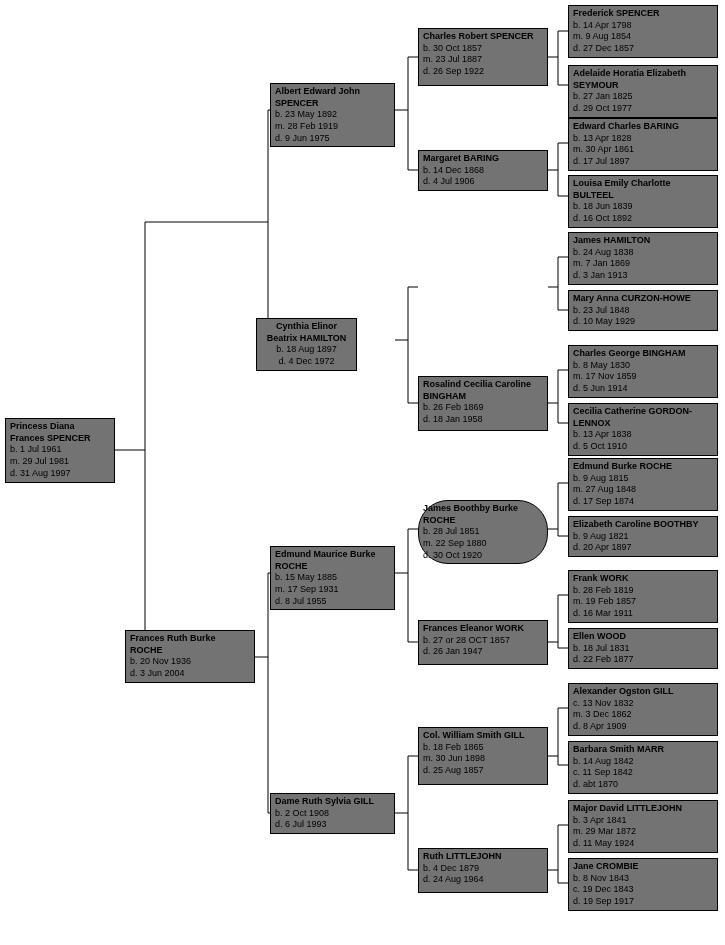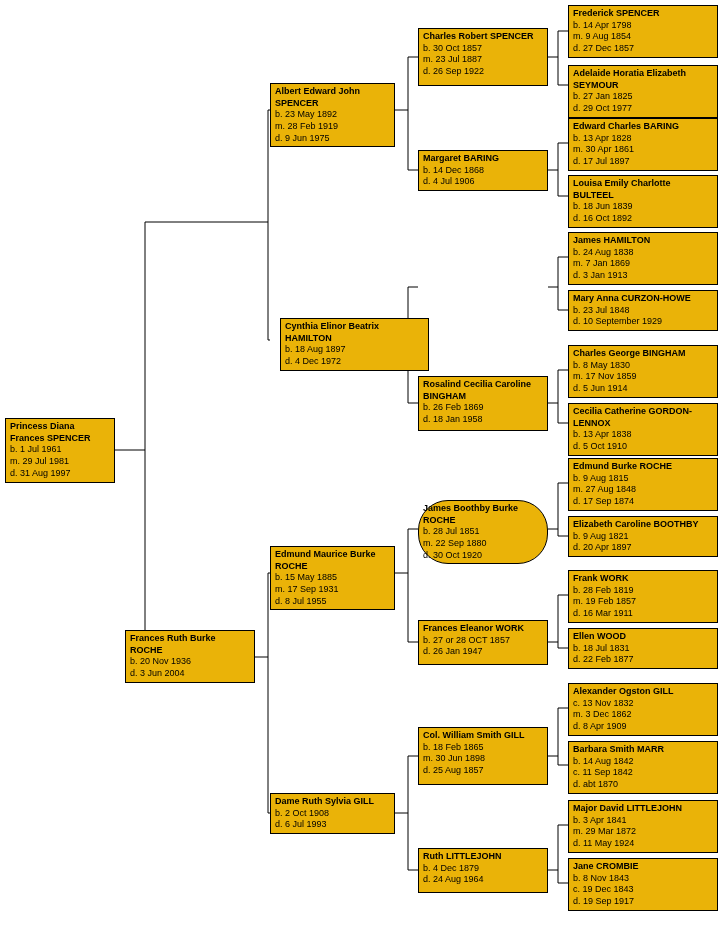--- a/index.html
+++ b/index.html
@@ -26,21 +26,21 @@
       color: rgba(180,180,180,0.5);
       white-space: nowrap;
       pointer-events: none;
       font-style: italic;
       font-weight: bold;
       z-index: 1;
     }
     .person-box {
       position: absolute;
       border: 1px solid #000;
-      background: #eab308;
+      background: #737373;
       padding: 2px 4px;
       font-size: 9px;
       line-height: 1.3;
       z-index: 2;
     }
     .person-box .name {
       font-weight: bold;
     }
     svg.lines {
       position: absolute;
@@ -138,36 +138,36 @@
 
     <line x1="548" y1="870" x2="558" y2="870"></line>
     <line x1="558" y1="825" x2="558" y2="883"></line>
     <line x1="558" y1="825" x2="568" y2="825"></line>
     <line x1="558" y1="883" x2="568" y2="883"></line>
   </svg>
 
 <div class="person-box" style="left: 5px; top: 418px; width: 110px; min-height: 65px;"><span class="name">Princess Diana Frances SPENCER</span><br><span>b. 1 Jul 1961</span><br><span>m. 29 Jul 1981</span><br><span>d. 31 Aug 1997</span></div>
     <div class="person-box" style="left: 125px; top: 630px; width: 130px; min-height: 45px;"><span class="name">Frances Ruth Burke ROCHE</span><br><span>b. 20 Nov 1936</span><br><span>d. 3 Jun 2004</span></div>
     <div class="person-box" style="left: 270px; top: 83px; width: 125px; min-height: 55px;"><span class="name">Albert Edward John SPENCER</span><br><span>b. 23 May 1892</span><br><span>m. 28 Feb 1919</span><br><span>d. 9 Jun 1975</span></div>
-    <div class="person-box" style="left: 280px; top: 318px; width: 149px; min-height: 45px;"><span class="name">Cynthia Elinor Beatrix HAMILTON</span><br><span>b. 18 Aug 1897</span><br><span>d. 4 Dec 1972</span></div>
+    <div class="person-box" style="left: 256px; top: 318px; width: 101px; min-height: 45px; text-align: center;"><span class="name">Cynthia Elinor Beatrix HAMILTON</span><br><span>b. 18 Aug 1897</span><br><span>d. 4 Dec 1972</span></div>
     <div class="person-box" style="left: 270px; top: 546px; width: 125px; min-height: 55px;"><span class="name">Edmund Maurice Burke ROCHE</span><br><span>b. 15 May 1885</span><br><span>m. 17 Sep 1931</span><br><span>d. 8 Jul 1955</span></div>
     <div class="person-box" style="left: 270px; top: 793px; width: 125px; min-height: 40px;"><span class="name">Dame Ruth Sylvia GILL</span><br><span>b. 2 Oct 1908</span><br><span>d. 6 Jul 1993</span></div>
     <div class="person-box" style="left: 418px; top: 28px; width: 130px; min-height: 58px;"><span class="name">Charles Robert SPENCER</span><br><span>b. 30 Oct 1857</span><br><span>m. 23 Jul 1887</span><br><span>d. 26 Sep 1922</span></div>
     <div class="person-box" style="left: 418px; top: 150px; width: 130px; min-height: 40px;"><span class="name">Margaret BARING</span><br><span>b. 14 Dec 1868</span><br><span>d. 4 Jul 1906</span></div>
     <div class="person-box" style="left: 418px; top: 376px; width: 130px; min-height: 55px;"><span class="name">Rosalind Cecilia Caroline BINGHAM</span><br><span>b. 26 Feb 1869</span><br><span>d. 18 Jan 1958</span></div>
     <div class="person-box" style="left: 418px; top: 500px; width: 130px; min-height: 58px; border-radius: 30px;"><span class="name">James Boothby Burke ROCHE</span><br><span>b. 28 Jul 1851</span><br><span>m. 22 Sep 1880</span><br><span>d. 30 Oct 1920</span></div>
     <div class="person-box" style="left: 418px; top: 620px; width: 130px; min-height: 45px;"><span class="name">Frances Eleanor WORK</span><br><span>b. 27 or 28 OCT 1857</span><br><span>d. 26 Jan 1947</span></div>
     <div class="person-box" style="left: 418px; top: 727px; width: 130px; min-height: 58px;"><span class="name">Col. William Smith GILL</span><br><span>b. 18 Feb 1865</span><br><span>m. 30 Jun 1898</span><br><span>d. 25 Aug 1857</span></div>
     <div class="person-box" style="left: 418px; top: 848px; width: 130px; min-height: 45px;"><span class="name">Ruth LITTLEJOHN</span><br><span>b. 4 Dec 1879</span><br><span>d. 24 Aug 1964</span></div>
     <div class="person-box" style="left: 568px; top: 5px; width: 150px; min-height: 52px;"><span class="name">Frederick SPENCER</span><br><span>b. 14 Apr 1798</span><br><span>m. 9 Aug 1854</span><br><span>d. 27 Dec 1857</span></div>
     <div class="person-box" style="left: 568px; top: 65px; width: 150px; min-height: 40px;"><span class="name">Adelaide Horatia Elizabeth SEYMOUR</span><br><span>b. 27 Jan 1825</span><br><span>d. 29 Oct 1977</span></div>
     <div class="person-box" style="left: 568px; top: 118px; width: 150px; min-height: 50px;"><span class="name">Edward Charles BARING</span><br><span>b. 13 Apr 1828</span><br><span>m. 30 Apr 1861</span><br><span>d. 17 Jul 1897</span></div>
     <div class="person-box" style="left: 568px; top: 175px; width: 150px; min-height: 42px;"><span class="name">Louisa Emily Charlotte BULTEEL</span><br><span>b. 18 Jun 1839</span><br><span>d. 16 Oct 1892</span></div>
     <div class="person-box" style="left: 568px; top: 232px; width: 150px; min-height: 50px;"><span class="name">James HAMILTON</span><br><span>b. 24 Aug 1838</span><br><span>m. 7 Jan 1869</span><br><span>d. 3 Jan 1913</span></div>
-    <div class="person-box" style="left: 568px; top: 290px; width: 150px; min-height: 40px;"><span class="name">Mary Anna CURZON-HOWE</span><br><span>b. 23 Jul 1848</span><br><span>d. 10 September 1929</span></div>
+    <div class="person-box" style="left: 568px; top: 290px; width: 150px; min-height: 40px;"><span class="name">Mary Anna CURZON-HOWE</span><br><span>b. 23 Jul 1848</span><br><span>d. 10 May 1929</span></div>
     <div class="person-box" style="left: 568px; top: 345px; width: 150px; min-height: 50px;"><span class="name">Charles George BINGHAM</span><br><span>b. 8 May 1830</span><br><span>m. 17 Nov 1859</span><br><span>d. 5 Jun 1914</span></div>
     <div class="person-box" style="left: 568px; top: 403px; width: 150px; min-height: 40px;"><span class="name">Cecilia Catherine GORDON-LENNOX</span><br><span>b. 13 Apr 1838</span><br><span>d. 5 Oct 1910</span></div>
     <div class="person-box" style="left: 568px; top: 458px; width: 150px; min-height: 50px;"><span class="name">Edmund Burke ROCHE</span><br><span>b. 9 Aug 1815</span><br><span>m. 27 Aug 1848</span><br><span>d. 17 Sep 1874</span></div>
     <div class="person-box" style="left: 568px; top: 516px; width: 150px; min-height: 40px;"><span class="name">Elizabeth Caroline BOOTHBY</span><br><span>b. 9 Aug 1821</span><br><span>d. 20 Apr 1897</span></div>
     <div class="person-box" style="left: 568px; top: 570px; width: 150px; min-height: 50px;"><span class="name">Frank WORK</span><br><span>b. 28 Feb 1819</span><br><span>m. 19 Feb 1857</span><br><span>d. 16 Mar 1911</span></div>
     <div class="person-box" style="left: 568px; top: 628px; width: 150px; min-height: 40px;"><span class="name">Ellen WOOD</span><br><span>b. 18 Jul 1831</span><br><span>d. 22 Feb 1877</span></div>
     <div class="person-box" style="left: 568px; top: 683px; width: 150px; min-height: 50px;"><span class="name">Alexander Ogston GILL</span><br><span>c. 13 Nov 1832</span><br><span>m. 3 Dec 1862</span><br><span>d. 8 Apr 1909</span></div>
     <div class="person-box" style="left: 568px; top: 741px; width: 150px; min-height: 48px;"><span class="name">Barbara Smith MARR</span><br><span>b. 14 Aug 1842</span><br><span>c. 11 Sep 1842</span><br><span>d. abt 1870</span></div>
     <div class="person-box" style="left: 568px; top: 800px; width: 150px; min-height: 50px;"><span class="name">Major David LITTLEJOHN</span><br><span>b. 3 Apr 1841</span><br><span>m. 29 Mar 1872</span><br><span>d. 11 May 1924</span></div>
     <div class="person-box" style="left: 568px; top: 858px; width: 150px; min-height: 50px;"><span class="name">Jane CROMBIE</span><br><span>b. 8 Nov 1843</span><br><span>c. 19 Dec 1843</span><br><span>d. 19 Sep 1917</span></div>

